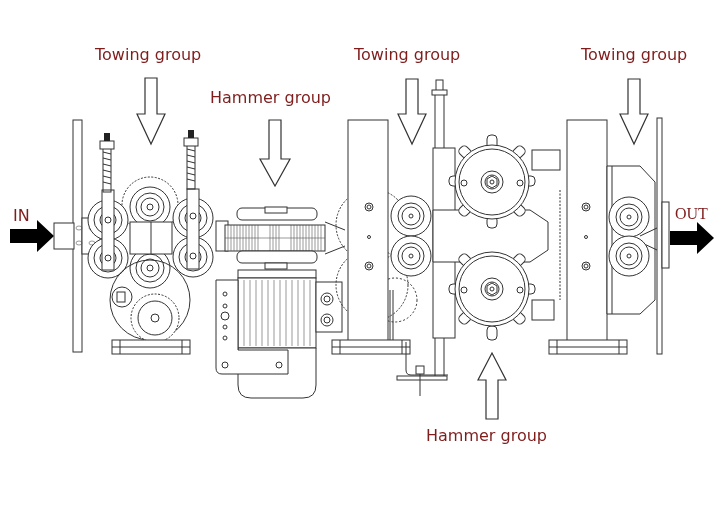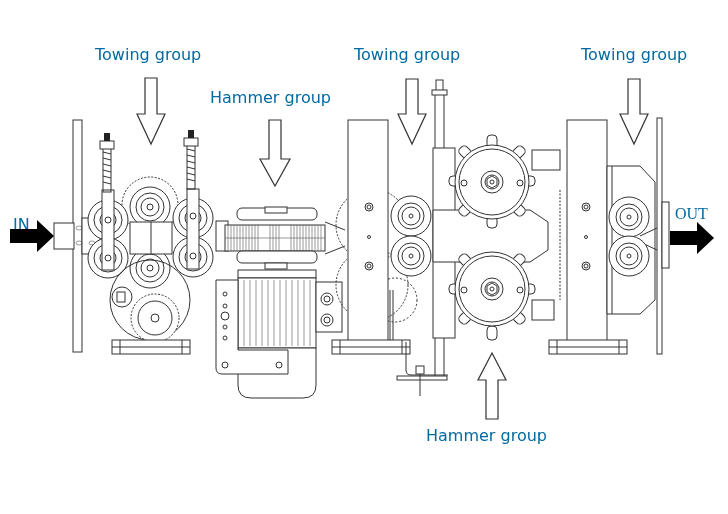--- a/index.html
+++ b/index.html
@@ -1,35 +1,35 @@
 <!DOCTYPE html>
 <html><head>
 <meta charset="utf-8">
 <style>
   html, body { margin: 0; padding: 0; background: #ffffff; }
   body { width: 728px; height: 514px; position: relative; overflow: hidden; font-family: "DejaVu Sans", sans-serif; }
   #stage { position: absolute; left: 0; top: 0; width: 728px; height: 514px; }
-  .lbl { position: absolute; font-size: 16px; color: #0369a1; white-space: nowrap; line-height: 1; }
+  .lbl { position: absolute; font-size: 16px; color: #7f1d1d; white-space: nowrap; line-height: 1; }
   .ln { fill: none; stroke: #333; stroke-width: 1; }
   .lnw { fill: #fff; stroke: #333; stroke-width: 1; }
   .thin { fill: none; stroke: #555; stroke-width: 0.6; }
   .arrowo { fill: #fff; stroke: #333; stroke-width: 1.2; }
   .arrowf { fill: #000; stroke: none; }
 </style>
 </head>
 <body>
 
 <div id="stage">
 
   <span class="lbl" style="left:95px;top:47px;">Towing group</span>
   <span class="lbl" style="left:210px;top:90px;">Hammer group</span>
   <span class="lbl" style="left:354px;top:47px;">Towing group</span>
   <span class="lbl" style="left:581px;top:47px;">Towing group</span>
   <span class="lbl" style="left:426px;top:428px;">Hammer group</span>
-  <span class="lbl" style="left:13px;top:208px;margin-top:9px;">IN</span>
+  <span class="lbl" style="left:13px;top:208px;">IN</span>
   <span class="lbl" style="left:675px;top:206px;font-family:Liberation Serif, serif;">OUT</span>
 
   <svg width="728" height="514" viewBox="0 0 728 514" style="position:absolute;left:0;top:0;">
 
     <path class="arrowo" d="M145,78 L157,78 L157,114 L165,114 L151,144 L137,114 L145,114 Z"></path>
     <path class="arrowo" d="M269,120 L281,120 L281,159 L290,159 L275,186 L260,159 L269,159 Z"></path>
     <path class="arrowo" d="M406,79 L418,79 L418,114 L426,114 L412,144 L398,114 L406,114 Z"></path>
     <path class="arrowo" d="M628,79 L640,79 L640,114 L648,114 L634,144 L620,114 L628,114 Z"></path>
     <path class="arrowo" d="M486,419 L498,419 L498,380 L506,380 L492,353 L478,380 L486,380 Z"></path>
 

